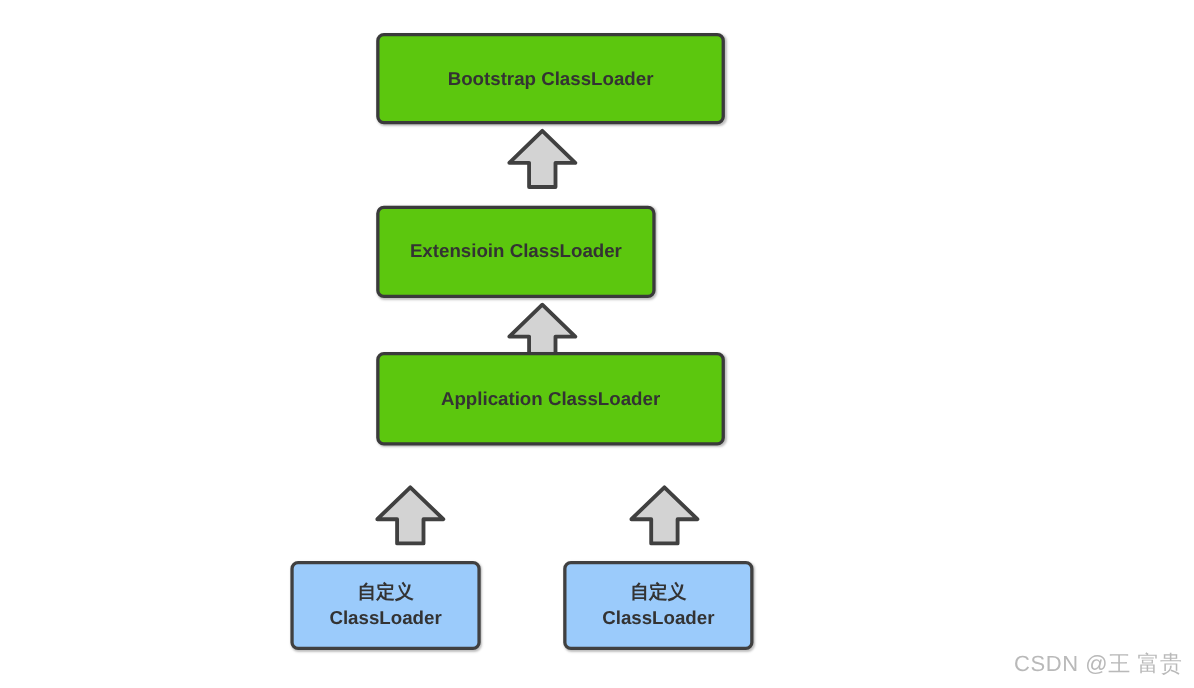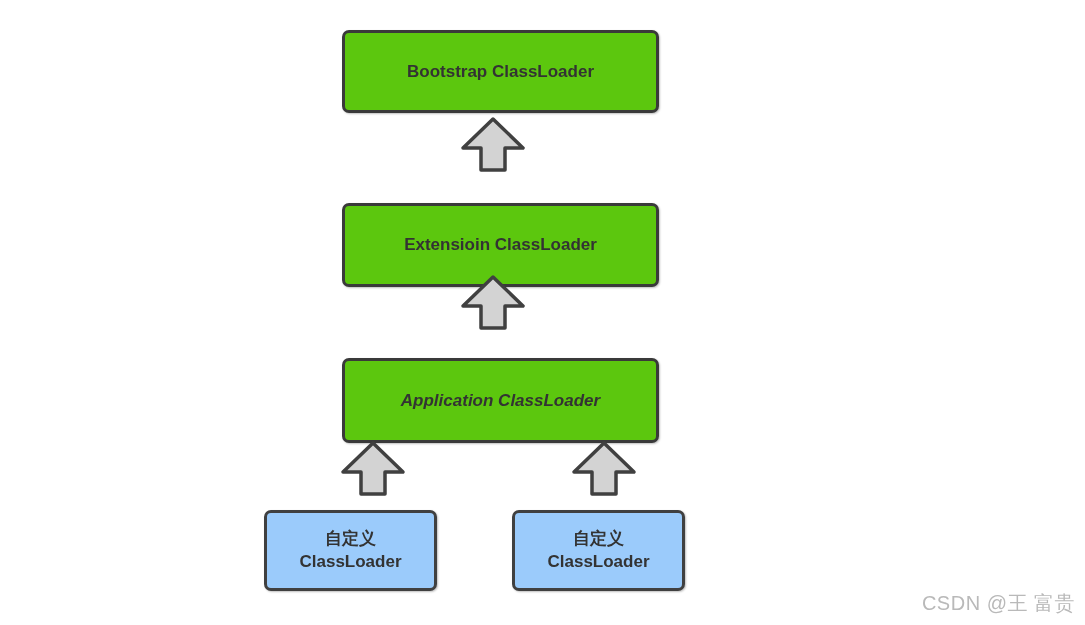--- a/index.html
+++ b/index.html
@@ -32,22 +32,22 @@
     background:var(--green-fill);
     border:3px solid var(--green-border);
   }
   .node.blue{
     background:var(--blue-fill);
     border:3px solid var(--blue-border);
     flex-direction:column;line-height:1.35;
   }
   .node .lbl{display:block;text-align:center;}
   #node-bootstrap  {left:342px;top:30px; width:317px;height:83px;}
-  #node-extension  {left:342px;top:187px;width:317px;height:84px;margin-top:16px;}
-  #node-application{left:342px;top:358px;width:317px;height:85px;font-style:italic;}
+  #node-extension  {left:342px;top:187px;width:254px;height:84px;}
+  #node-application{left:342px;top:320px;width:317px;height:85px;}
   #node-custom-left {left:264px;top:510px;width:173px;height:81px;}
   #node-custom-right{left:512px;top:510px;width:173px;height:81px;}
   .arrow{position:absolute;width:68px;height:57px;}
   #arrow-1{left:459px;top:116px;}
   #arrow-2{left:459px;top:274px;}
   #arrow-3{left:339px;top:440px;}
   #arrow-4{left:570px;top:440px;}
   .arrow polygon{
     fill:var(--arrow-fill);
     stroke:var(--arrow-border);

